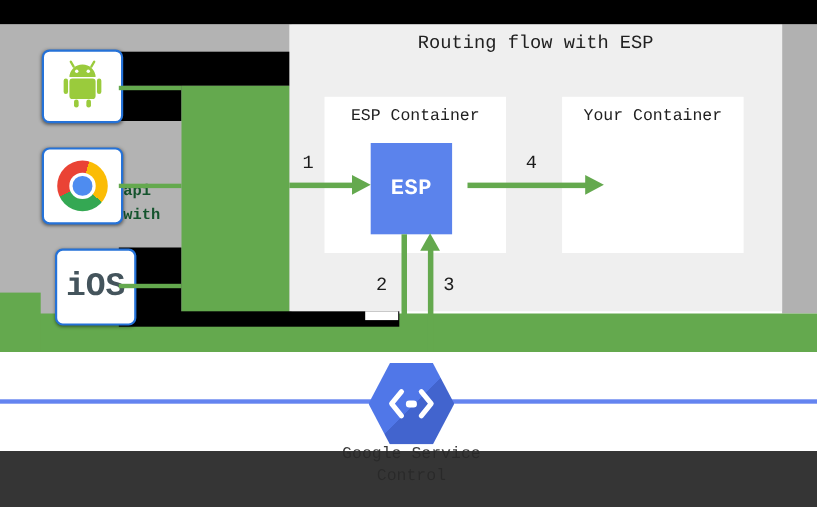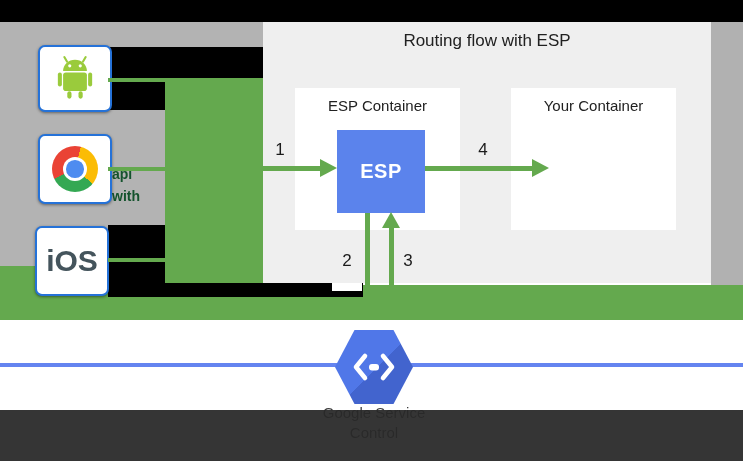--- a/index.html
+++ b/index.html
@@ -1,61 +1,61 @@
 <!DOCTYPE html>
 <html><head>
 <meta charset="utf-8">
 <style>
   html,body{margin:0;padding:0;background:#fff;}
   #stage{
     position:relative;width:743px;height:461px;overflow:hidden;
     font-family:"Liberation Sans", sans-serif;background:#fff;
   }
-  .abs{position:absolute;}
+  .abs{position:absolute;font-family:Liberation Mono, monospace;}
   
   .band-top{left:0;top:0;width:743px;height:22px;background:#000;z-index:10;}
   .gray-left{left:0;top:22px;width:265px;height:275px;background:#b3b3b3;z-index:1;}
   .gray-right{left:711px;top:22px;width:32px;height:263px;background:#b1b1b1;z-index:1;}
   .panel{left:263px;top:22px;width:448px;height:261px;background:#efefef;z-index:1;}
   
   .blk1{left:108px;top:47px;width:155px;height:31px;background:#000;z-index:2;}
   .blk2{left:108px;top:78px;width:57px;height:32px;background:#000;z-index:2;}
   .blk3{left:108px;top:225px;width:57px;height:72px;background:#000;z-index:2;}
   .blk4{left:108px;top:283px;width:255px;height:14px;background:#000;z-index:5;}
   .white-notch{left:332px;top:283px;width:30px;height:8px;background:#fff;z-index:5;}
   
   .gband-v{left:165px;top:78px;width:98px;height:219px;background:#64A94E;z-index:4;}
   .gband-h{left:0;top:285px;width:743px;height:35px;background:#64A94E;z-index:4;}
   .gblock-left{left:0;top:266px;width:37px;height:54px;background:#64A94E;z-index:4;}
   
   .icon-box{width:70px;background:#fff;border:2px solid #2572D8;border-radius:7px;
     box-shadow:0 1px 3px rgba(0,0,0,.45);z-index:6;display:flex;align-items:center;justify-content:center;}
   .box-android{left:38px;top:45px;height:63px;}
   .box-chrome{left:38px;top:134px;height:66px;}
-  .box-ios{left:35px;top:226px;height:66px;}
+  .box-ios{left:50px;top:226px;height:66px;}
   .ios-text{font-size:30px;font-weight:bold;color:#44545C;letter-spacing:0;}
   .chrome-disc{width:46px;height:46px;border-radius:50%;position:relative;
     background:conic-gradient(from -115deg,#EA4335 0 130deg,#FBBC05 0 245deg,#34A853 0 360deg);}
   .chrome-disc::before{content:"";position:absolute;inset:24%;background:#fff;border-radius:50%;}
   .chrome-disc::after{content:"";position:absolute;inset:31%;background:#4E8CF0;border-radius:50%;}
   
   .conn{height:4px;background:#64A94E;z-index:6;}
   .conn-android{left:108px;top:78px;width:57px;}
   .conn-chrome{left:108px;top:167px;width:57px;}
   .conn-ios{left:108px;top:258px;width:57px;}
   
   .api-calls{left:112px;top:116px;width:52px;height:46px;z-index:3;color:#14532d;
     font-size:14px;font-weight:bold;line-height:22px;overflow:hidden;margin-top:47px;}
   
   .panel-title{left:263px;top:31px;width:448px;text-align:center;font-size:17px;color:#212121;z-index:3;}
   .container-box{top:88px;width:165px;height:142px;background:#fff;z-index:2;}
   .cont-esp{left:295px;}
   .cont-your{left:511px;}
   .container-title{top:97px;width:165px;text-align:center;font-size:15px;color:#212121;z-index:3;}
-  .blue-box{top:130px;width:88px;height:83px;background:#5B83EC;z-index:4;
+  .blue-box{top:130px;width:74px;height:83px;background:#5B83EC;z-index:4;
     display:flex;align-items:center;justify-content:center;color:#fff;font-weight:bold;text-align:center;}
   .bb-esp{left:337px;font-size:20px;letter-spacing:.5px;}
   .bb-your{left:549px;width:89px;font-size:15.5px;line-height:19px;}
   .arrow-line-h{height:5px;background:#64A94E;z-index:4;top:166px;}
   .al-1{left:263px;width:57px;}
   .al-4{left:425px;width:108px;}
   .arrow-head-r{width:0;height:0;border-top:9px solid transparent;border-bottom:9px solid transparent;
     border-left:17px solid #64A94E;z-index:4;top:159px;}
   .ah-1{left:320px;}
   .ah-4{left:532px;}

